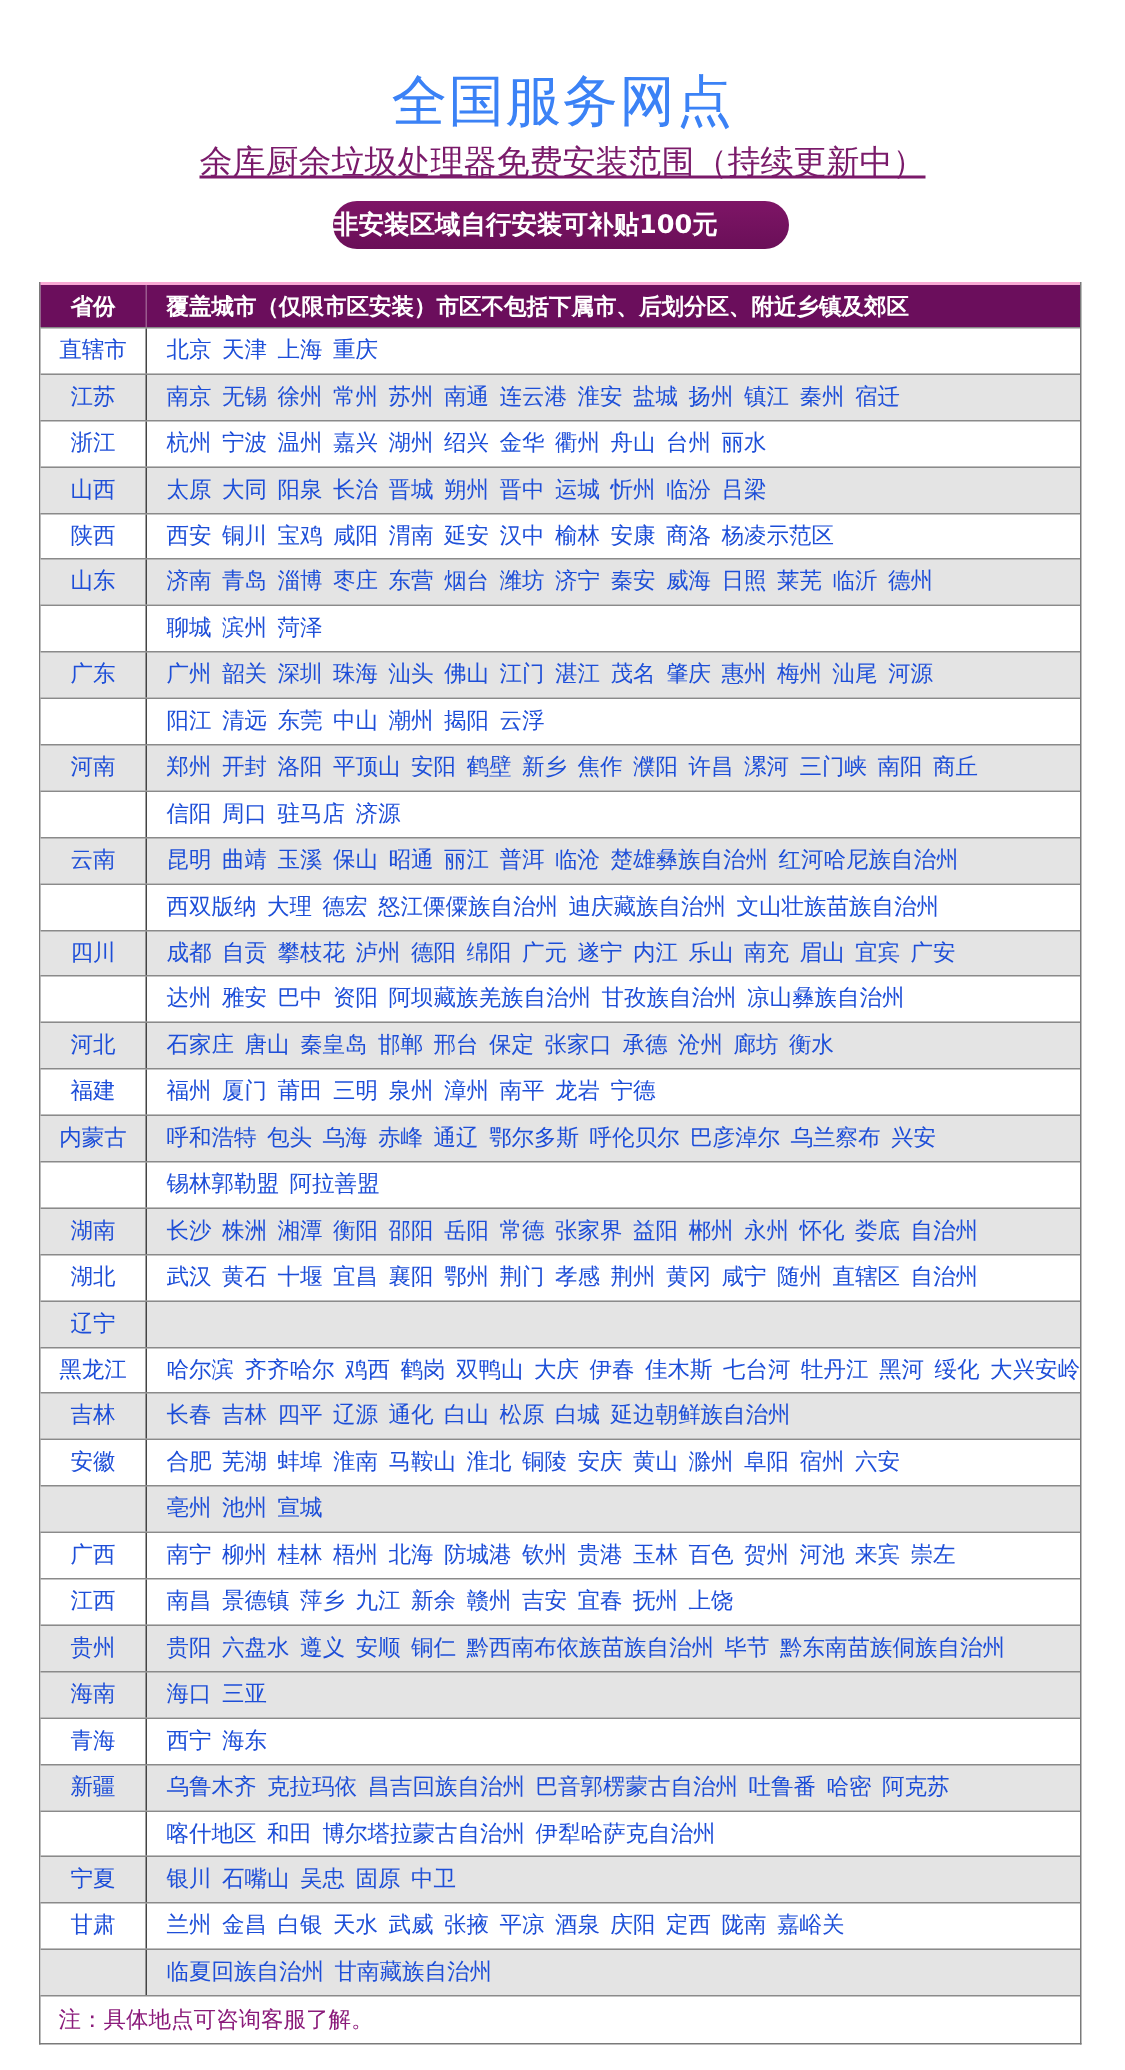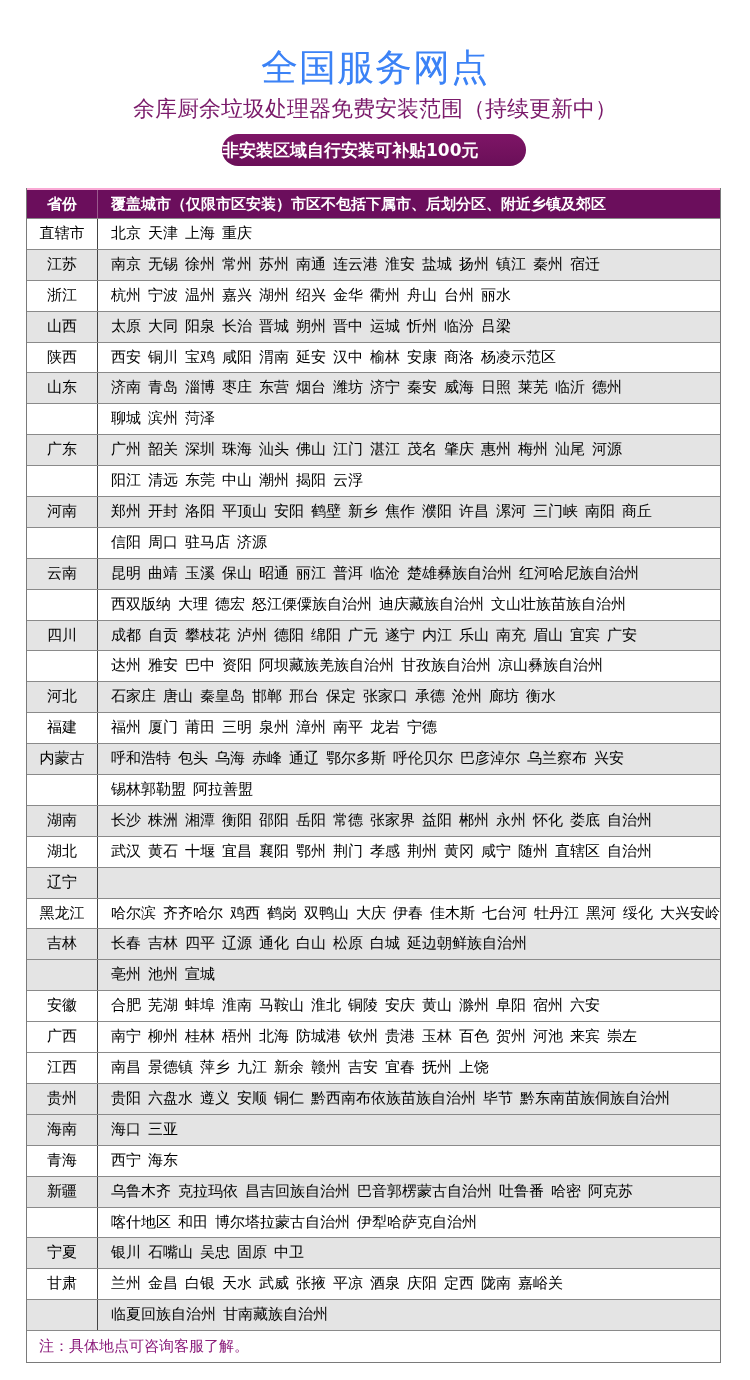--- a/index.html
+++ b/index.html
@@ -1,31 +1,31 @@
 <!DOCTYPE html>
 <html><head>
 <meta charset="utf-8">
 <style>
   html, body { margin: 0; padding: 0; background: #ffffff; }
   body { width: 750px; height: 1380px; position: relative; overflow: hidden;
          font-family: "DejaVu Sans", "Liberation Sans", sans-serif; }
   .title { position: absolute; top: 44px; left: 0; width: 750px; text-align: center;
            font-size: 37px; color: #3b82f6; line-height: 48px; letter-spacing: 1px; }
   .subtitle { position: absolute; top: 94px; left: 0; width: 750px; text-align: center;
-              font-size: 22px; color: #7a1a6a; line-height: 30px; }
+              font-size: 22px; color: #7a1a6a; line-height: 30px; text-decoration: underline; }
   .pill { position: absolute; top: 134px; left: 222px; width: 304px; height: 32px;
           border-radius: 16px; background: linear-gradient(#7e1566, #6a0f58);
           color: #ffffff; font-size: 17px; line-height: 32px; font-weight: bold; }
   .table { position: absolute; top: 188px; left: 26px; width: 695px;
            border: 1px solid #7a7a7a; border-top: none; box-sizing: border-box; }
   .thead { display: flex; height: 30px; background: #6b0e5c; color: #ffffff; font-size: 15px; font-weight: bold;
            border-top: 2px solid #f9a8d4; box-sizing: border-box; }
   .thead .c1 { width: 71px; text-align: center; line-height: 28px; border-right: 1px solid #9a5a8e; box-sizing: border-box; }
   .thead .c2 { flex: 1; padding-left: 13px; line-height: 28px; }
-  .row { display: flex; height: 30.9px; border-top: 1px solid #8a8a8a; box-sizing: border-box; font-size: 15px; color: #000000; }
+  .row { display: flex; height: 30.9px; border-top: 1px solid #8a8a8a; box-sizing: border-box; font-size: 15px; color: #1d4ed8; }
   .row.gray { background: #e4e4e4; }
   .row .c1 { width: 71px; text-align: center; line-height: 29px; border-right: 1px solid #444; box-sizing: border-box; white-space: nowrap; }
   .row .c2 { flex: 1; padding-left: 13px; line-height: 29px; white-space: nowrap; overflow: hidden; }
   .row .c2 span { margin-right: 7px; }
   .foot { height: 32px; border-top: 1px solid #8a8a8a; color: #8a1a7a; font-size: 15px; line-height: 31px; padding-left: 12px; box-sizing: border-box; }
 </style>
 </head>
 <body>
 
 <div class="title">全国服务网点</div>
@@ -126,27 +126,27 @@
         <div class="c1">辽宁</div>
       </div>
       <div class="row">
         <div class="c1">黑龙江</div>
         <div class="c2"><span>哈尔滨</span><span>齐齐哈尔</span><span>鸡西</span><span>鹤岗</span><span>双鸭山</span><span>大庆</span><span>伊春</span><span>佳木斯</span><span>七台河</span><span>牡丹江</span><span>黑河</span><span>绥化</span><span>大兴安岭</span></div>
       </div>
       <div class="row gray">
         <div class="c1">吉林</div>
         <div class="c2"><span>长春</span><span>吉林</span><span>四平</span><span>辽源</span><span>通化</span><span>白山</span><span>松原</span><span>白城</span><span>延边朝鲜族自治州</span></div>
       </div>
+      <div class="row">
+        <div class="c1">安徽</div>
+        <div class="c2"><span>合肥</span><span>芜湖</span><span>蚌埠</span><span>淮南</span><span>马鞍山</span><span>淮北</span><span>铜陵</span><span>安庆</span><span>黄山</span><span>滁州</span><span>阜阳</span><span>宿州</span><span>六安</span></div>
+      </div>
       <div class="row gray">
         <div class="c1"></div>
         <div class="c2"><span>亳州</span><span>池州</span><span>宣城</span></div>
-      </div>
-      <div class="row">
-        <div class="c1">安徽</div>
-        <div class="c2"><span>合肥</span><span>芜湖</span><span>蚌埠</span><span>淮南</span><span>马鞍山</span><span>淮北</span><span>铜陵</span><span>安庆</span><span>黄山</span><span>滁州</span><span>阜阳</span><span>宿州</span><span>六安</span></div>
       </div>
       <div class="row">
         <div class="c1">广西</div>
         <div class="c2"><span>南宁</span><span>柳州</span><span>桂林</span><span>梧州</span><span>北海</span><span>防城港</span><span>钦州</span><span>贵港</span><span>玉林</span><span>百色</span><span>贺州</span><span>河池</span><span>来宾</span><span>崇左</span></div>
       </div>
       <div class="row">
         <div class="c1">江西</div>
         <div class="c2"><span>南昌</span><span>景德镇</span><span>萍乡</span><span>九江</span><span>新余</span><span>赣州</span><span>吉安</span><span>宜春</span><span>抚州</span><span>上饶</span></div>
       </div>
       <div class="row gray">

